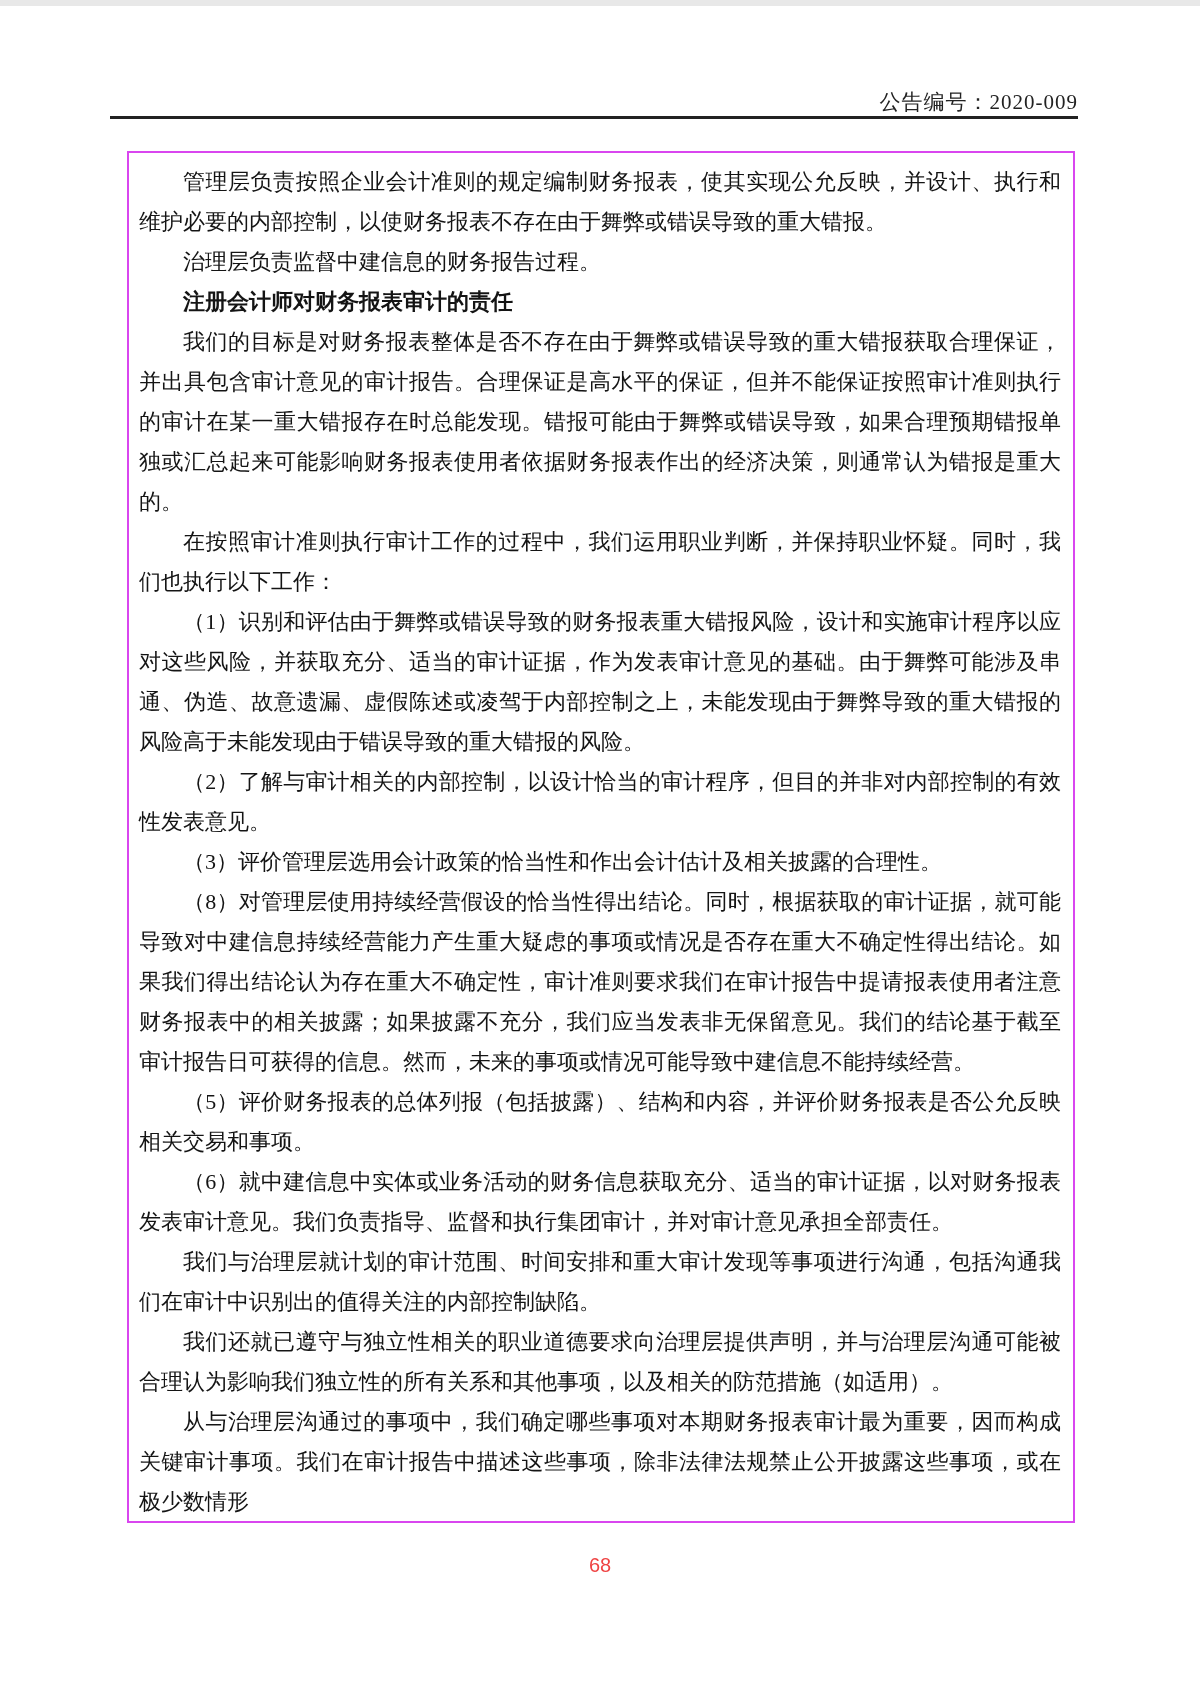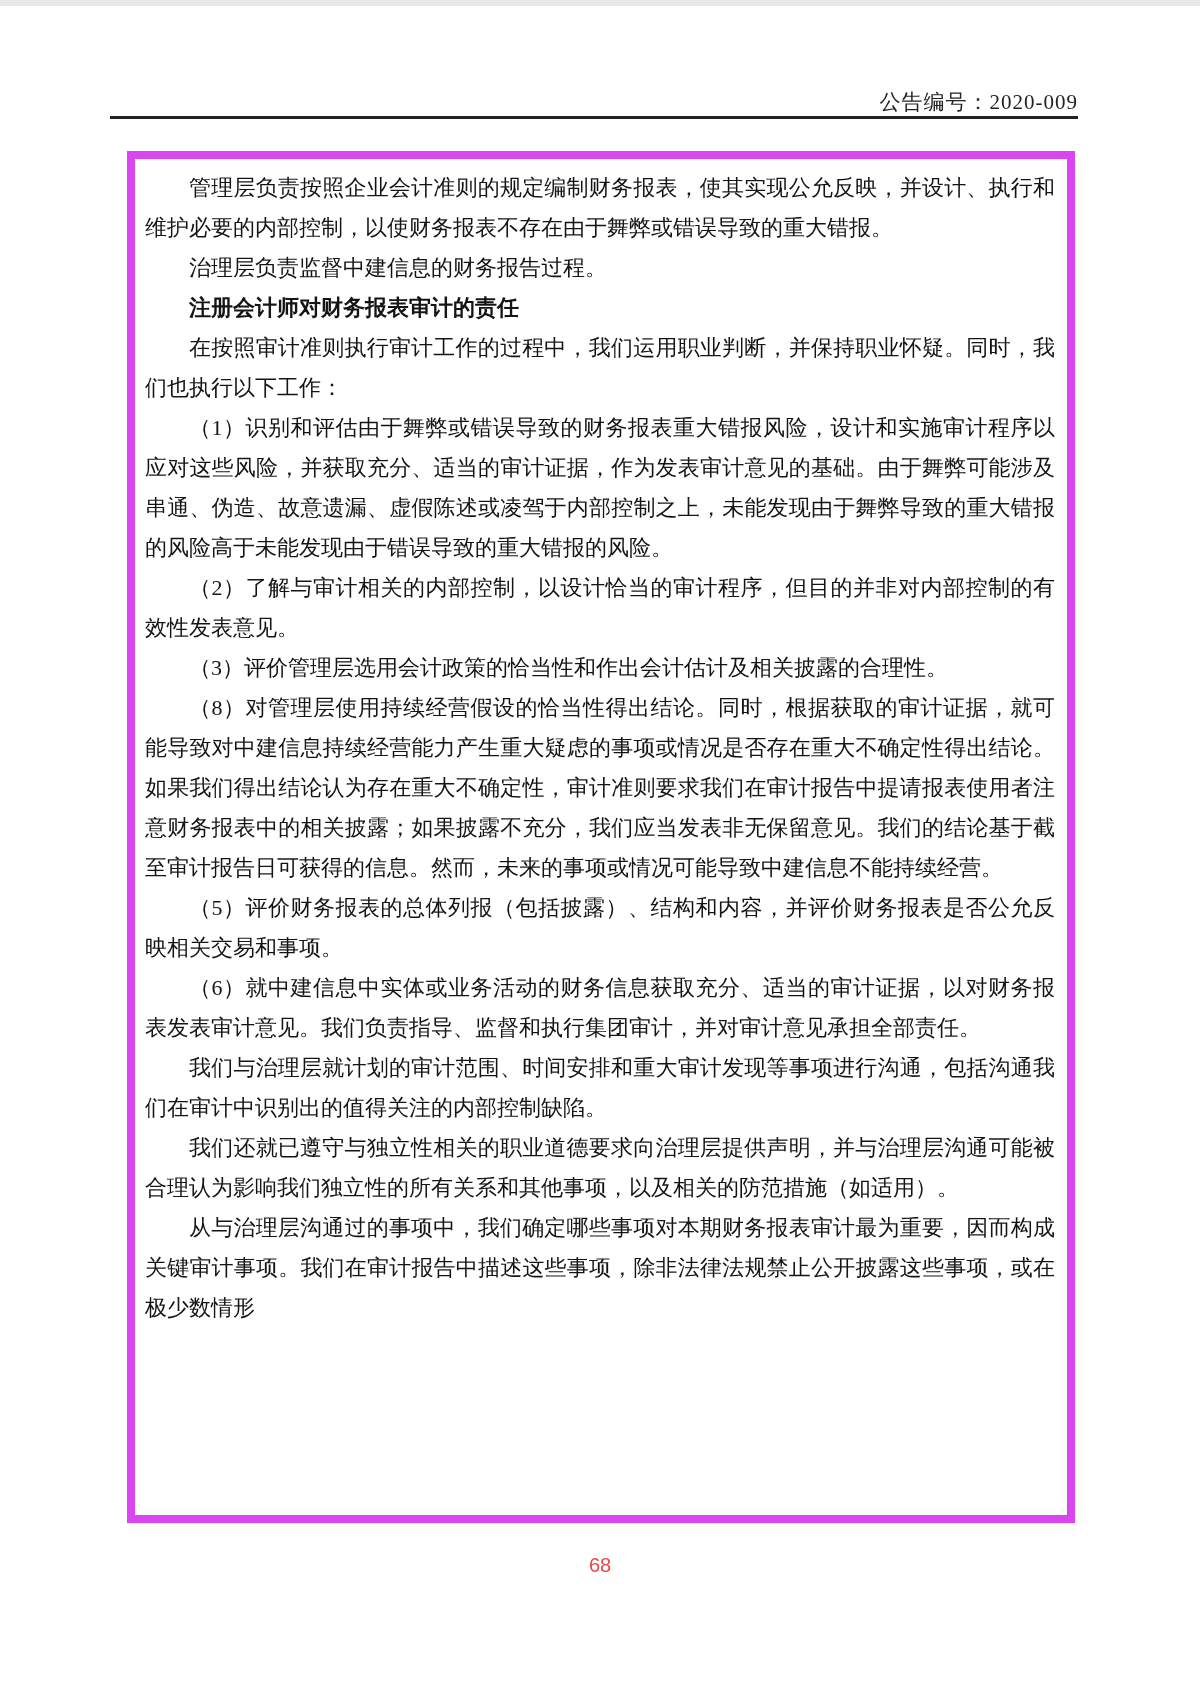--- a/index.html
+++ b/index.html
@@ -29,21 +29,21 @@
     width: 968px;
     height: 3px;
     background: #222222;
   }
   .content-box {
     position: absolute;
     top: 145px;
     left: 127px;
     width: 948px;
     height: 1372px;
-    border: 8px solid #d946ef;
+    border: 2px solid #d946ef;
     padding: 9px 12px 0 10px;
     background: #ffffff;
   }
   .para {
     font-size: 22px;
     line-height: 40px;
     text-align: justify;
     text-indent: 2em;
     color: #141414;
   }
@@ -67,20 +67,21 @@
 <div class="page">
 
   <div class="doc-number">公告编号：2020-009</div>
 
   <div class="header-rule"></div>
 
   <div class="content-box">
     <p class="para">管理层负责按照企业会计准则的规定编制财务报表，使其实现公允反映，并设计、执行和维护必要的内部控制，以使财务报表不存在由于舞弊或错误导致的重大错报。</p>
     <p class="para">治理层负责监督中建信息的财务报告过程。</p>
     <p class="para heading">注册会计师对财务报表审计的责任</p>
+    <p class="para">我们的目标是对财务报表整体是否不存在由于舞弊或错误导致的重大错报获取合理保证，并出具包含审计意见的审计报告。合理保证是高水平的保证，但并不能保证按照审计准则执行的审计在某一重大错报存在时总能发现。错报可能由于舞弊或错误导致，如果合理预期错报单独或汇总起来可能影响财务报表使用者依据财务报表作出的经济决策，则通常认为错报是重大的。</p>
     <p class="para">在按照审计准则执行审计工作的过程中，我们运用职业判断，并保持职业怀疑。同时，我们也执行以下工作：</p>
     <p class="para">（1）识别和评估由于舞弊或错误导致的财务报表重大错报风险，设计和实施审计程序以应对这些风险，并获取充分、适当的审计证据，作为发表审计意见的基础。由于舞弊可能涉及串通、伪造、故意遗漏、虚假陈述或凌驾于内部控制之上，未能发现由于舞弊导致的重大错报的风险高于未能发现由于错误导致的重大错报的风险。</p>
     <p class="para">（2）了解与审计相关的内部控制，以设计恰当的审计程序，但目的并非对内部控制的有效性发表意见。</p>
     <p class="para">（3）评价管理层选用会计政策的恰当性和作出会计估计及相关披露的合理性。</p>
     <p class="para">（8）对管理层使用持续经营假设的恰当性得出结论。同时，根据获取的审计证据，就可能导致对中建信息持续经营能力产生重大疑虑的事项或情况是否存在重大不确定性得出结论。如果我们得出结论认为存在重大不确定性，审计准则要求我们在审计报告中提请报表使用者注意财务报表中的相关披露；如果披露不充分，我们应当发表非无保留意见。我们的结论基于截至审计报告日可获得的信息。然而，未来的事项或情况可能导致中建信息不能持续经营。</p>
     <p class="para">（5）评价财务报表的总体列报（包括披露）、结构和内容，并评价财务报表是否公允反映相关交易和事项。</p>
     <p class="para">（6）就中建信息中实体或业务活动的财务信息获取充分、适当的审计证据，以对财务报表发表审计意见。我们负责指导、监督和执行集团审计，并对审计意见承担全部责任。</p>
     <p class="para">我们与治理层就计划的审计范围、时间安排和重大审计发现等事项进行沟通，包括沟通我们在审计中识别出的值得关注的内部控制缺陷。</p>
     <p class="para">我们还就已遵守与独立性相关的职业道德要求向治理层提供声明，并与治理层沟通可能被合理认为影响我们独立性的所有关系和其他事项，以及相关的防范措施（如适用）。</p>
     <p class="para">从与治理层沟通过的事项中，我们确定哪些事项对本期财务报表审计最为重要，因而构成关键审计事项。我们在审计报告中描述这些事项，除非法律法规禁止公开披露这些事项，或在极少数情形</p>

